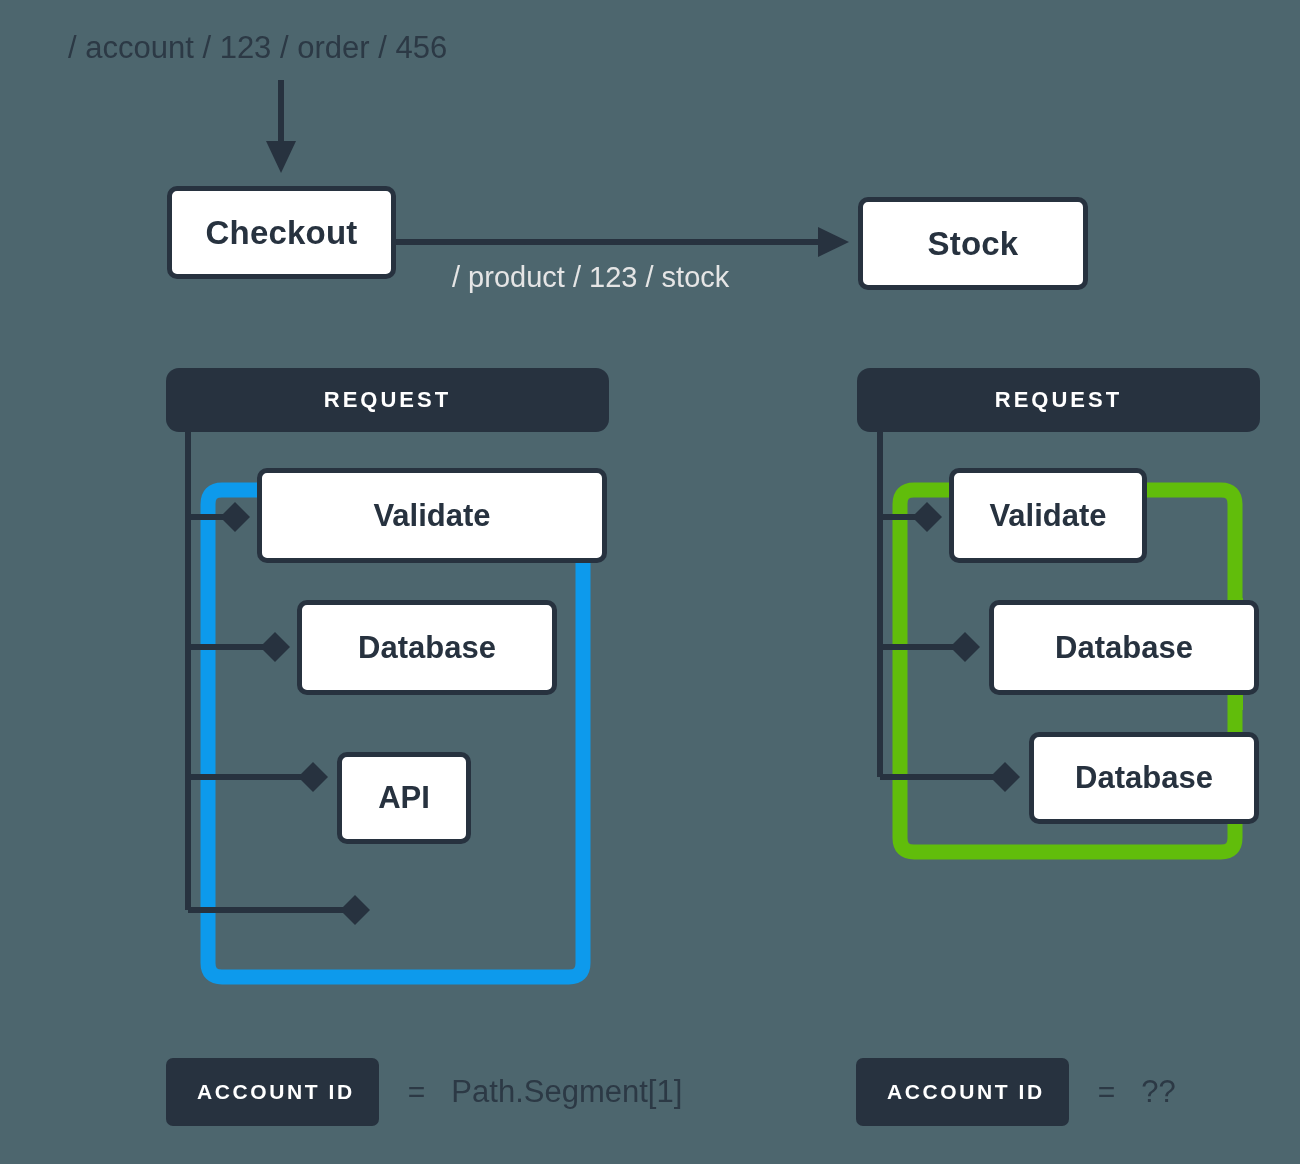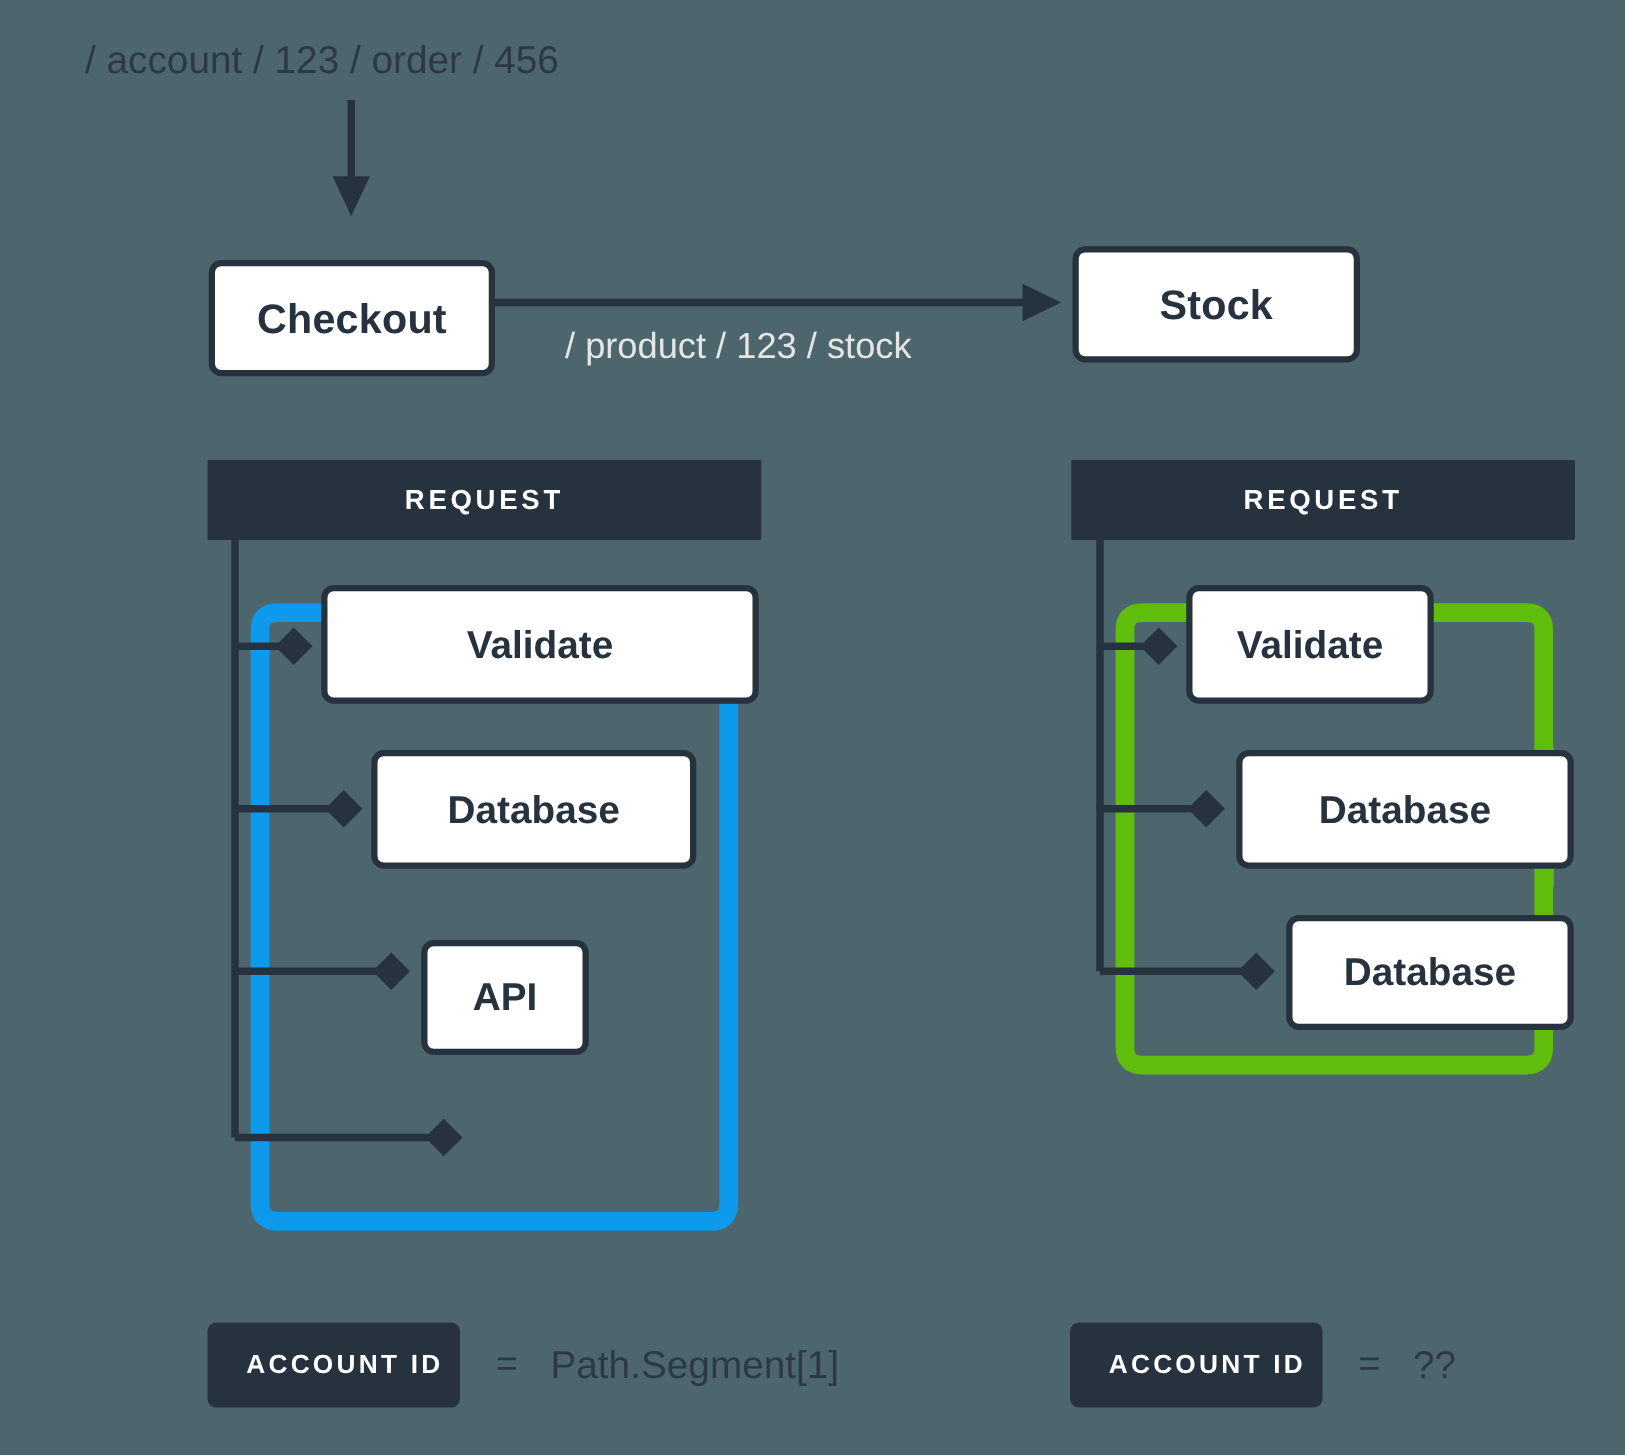--- a/index.html
+++ b/index.html
@@ -26,21 +26,21 @@
     box-sizing:border-box;
     z-index:3;
   }
   .node.big{font-size:33px;letter-spacing:.2px;}
   .node.mid{font-size:31px;}
 
   
   .req-header{
     position:absolute;
     background:#27323f;
-    border-radius:1px;
+    border-radius:13px;
     display:flex;align-items:center;justify-content:center;
     color:#ffffff;
     font-size:22px;
     font-weight:bold;
     letter-spacing:3px;
     box-sizing:border-box;
     z-index:2;
   }
 
   
@@ -58,21 +58,21 @@
     white-space:nowrap;
     z-index:4;
   }
 
   
   .legend{position:absolute;display:flex;align-items:center;z-index:5;}
   .legend-badge{
     background:#27323f;color:#fff;
     font-size:21px;font-weight:bold;letter-spacing:2.6px;
     border-radius:7px;
-    padding:22px 13px 22px 31px;
+    padding:22px 24px 22px 31px;
     display:flex;align-items:center;
     box-sizing:border-box;
   }
   .legend-eq{
     color:#2c3945;font-size:30px;font-weight:normal;
     margin-left:29px;margin-right:26px;
   }
   .legend-val{color:#2c3945;font-size:31px;white-space:nowrap;}
 </style>
 </head>
@@ -120,21 +120,21 @@
     </g>
     <g fill="#27323f">
       <polygon points="927,502 942,517 927,532 912,517"></polygon>
       <polygon points="965,632 980,647 965,662 950,647"></polygon>
       <polygon points="1005,762 1020,777 1005,792 990,777"></polygon>
     </g>
   </svg>
 
   <div class="path-label" style="left:68px;top:30px;">/ account / 123 / order / 456</div>
 
-  <div class="node big" style="left:167px;top:208px;width:229px;height:93px;">
+  <div class="node big" style="left:167px;top:186px;width:229px;height:93px;">
     <span>Checkout</span>
   </div>
 
   <div class="node big" style="left:858px;top:197px;width:230px;height:93px;">
     <span>Stock</span>
   </div>
 
   <div class="edge-label" style="left:452px;top:261px;">/ product / 123 / stock</div>
 
   <div class="req-header" style="left:166px;top:368px;width:443px;height:64px;">

